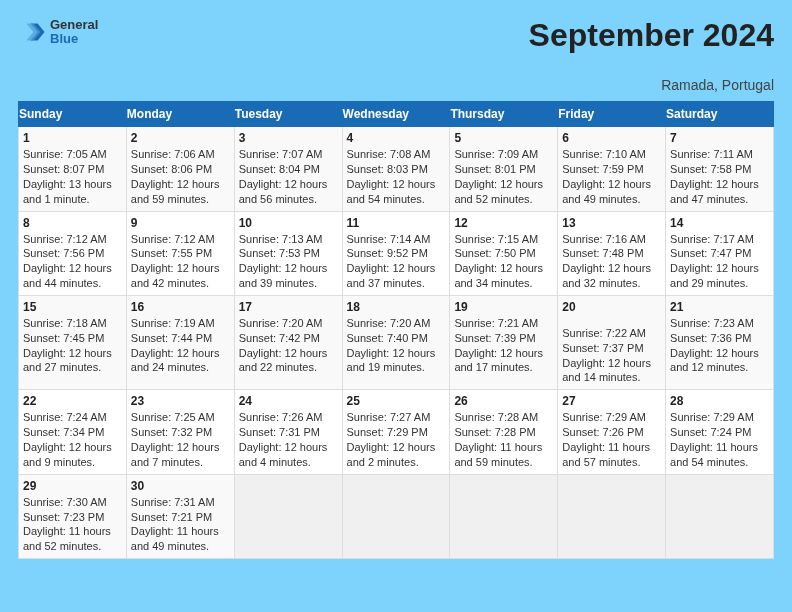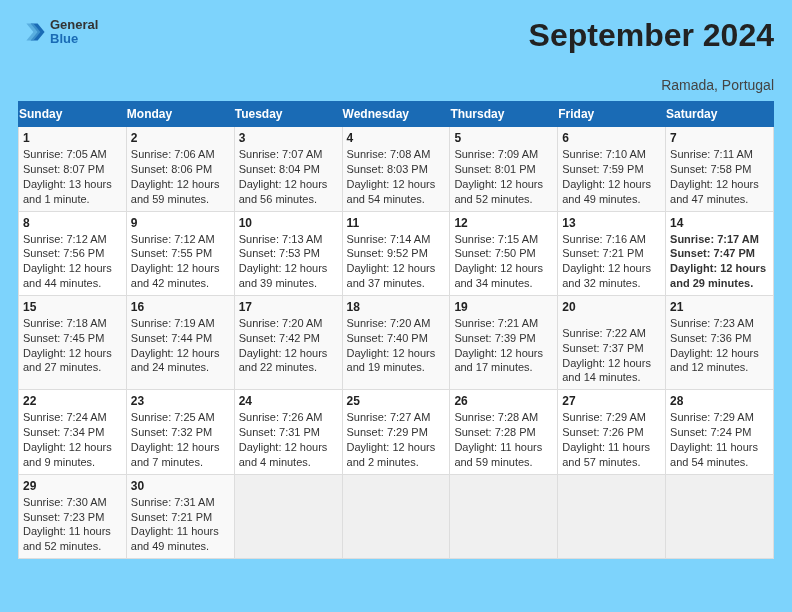--- a/index.html
+++ b/index.html
@@ -214,27 +214,27 @@
           <td>
             <span class="day-num">12</span>
             <div class="day-info" style="white-space: pre-line;">Sunrise: 7:15 AM
 Sunset: 7:50 PM
 Daylight: 12 hours
 and 34 minutes.</div>
           </td>
           <td>
             <span class="day-num">13</span>
             <div class="day-info" style="white-space: pre-line;">Sunrise: 7:16 AM
-Sunset: 7:21 PM
+Sunset: 7:48 PM
 Daylight: 12 hours
 and 32 minutes.</div>
           </td>
           <td>
             <span class="day-num">14</span>
-            <div class="day-info" style="white-space: pre-line; font-weight: bold;">Sunrise: 7:17 AM
+            <div class="day-info" style="white-space: pre-line;">Sunrise: 7:17 AM
 Sunset: 7:47 PM
 Daylight: 12 hours
 and 29 minutes.</div>
           </td>
         </tr>
         <tr>
           <td>
             <span class="day-num">15</span>
             <div class="day-info" style="white-space: pre-line;">Sunrise: 7:18 AM
 Sunset: 7:45 PM

